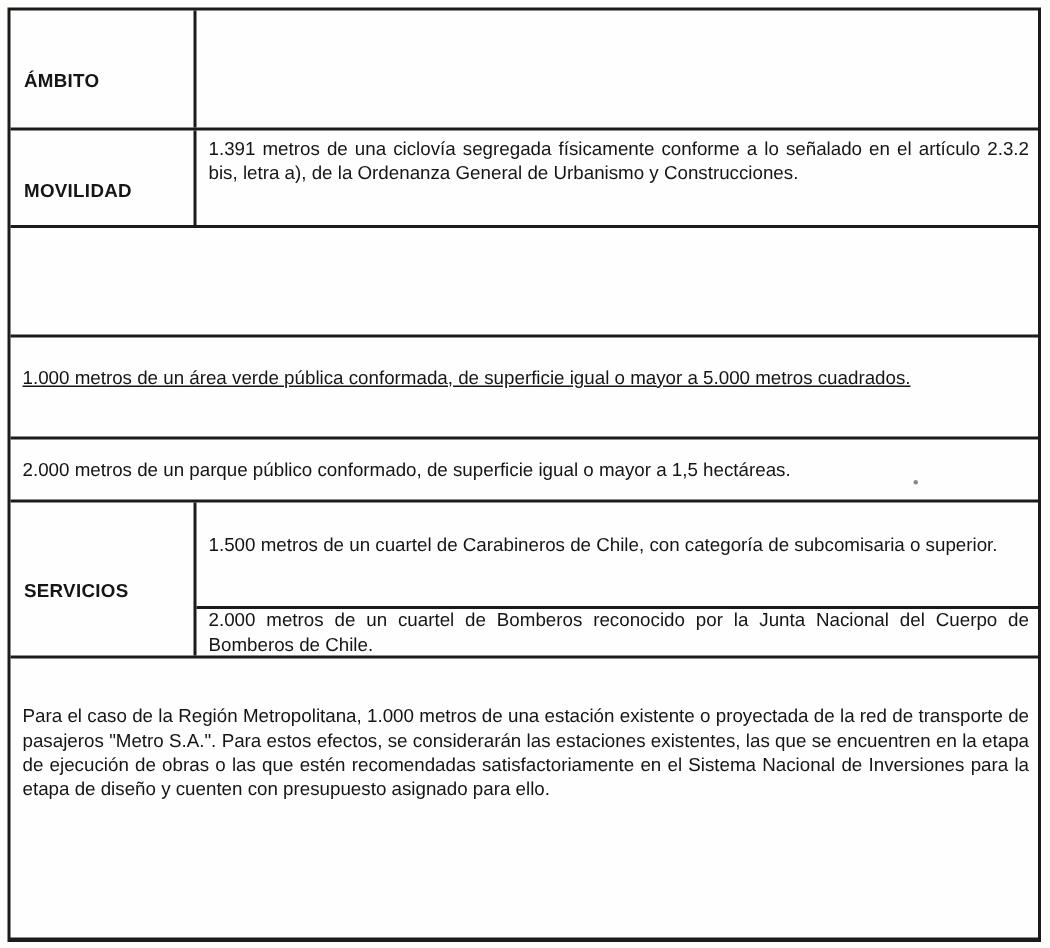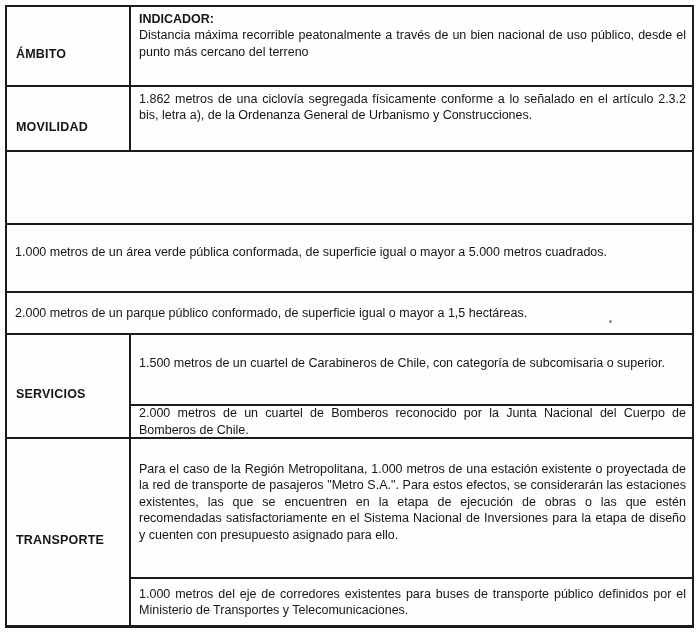--- a/index.html
+++ b/index.html
@@ -71,21 +71,21 @@
     flex-direction: column;
     justify-content: center;
     padding: 4px 6px 4px 8px;
     min-height: 0;
   }
   .ind-cell.sub2 {
     border-top: 2px solid #1b1b1b;
     flex: 1 1 auto;
     margin-top: 12px;
   }
-  .g4 .sub1 { flex: 0 0 54px; }
+  .g4 .sub1 { flex: 0 0 54px; text-decoration: underline; }
   .g5 .sub1 { flex: 0 0 57px; justify-content: center; }
   .g6 .sub1 { flex: 0 0 126px; }
   .ind-title {
     font-size: 12.5px;
     line-height: 16.4px;
     font-weight: bold;
   }
   .ind-text {
     font-size: 12.5px;
     line-height: 16.4px;
@@ -104,35 +104,29 @@
 </head>
 <body>
 
 <div class="page">
   <div class="tbl">
 
     <div class="group g1">
       <div class="label-cell">
         <span class="label-text">ÁMBITO</span>
       </div>
-      <div class="ind-col">
-        <div class="ind-cell">
-          <div class="ind-title">INDICADOR:</div>
-          <div class="ind-text">Distancia máxima recorrible peatonalmente a través de un bien nacional de uso público, desde el punto más cercano del terreno</div>
-        </div>
-      </div>
     </div>
 
     <div class="group g2">
       <div class="label-cell">
         <span class="label-text">MOVILIDAD</span>
       </div>
       <div class="ind-col">
         <div class="ind-cell">
-          <div class="ind-text">1.862 metros de una ciclovía segregada físicamente conforme a lo señalado en el artículo 2.3.2 bis, letra a), de la Ordenanza General de Urbanismo y Construcciones.</div>
+          <div class="ind-text">1.391 metros de una ciclovía segregada físicamente conforme a lo señalado en el artículo 2.3.2 bis, letra a), de la Ordenanza General de Urbanismo y Construcciones.</div>
         </div>
       </div>
     </div>
 
     <div class="group g3">
     </div>
 
     <div class="group g4">
       <div class="ind-col">
         <div class="ind-cell sub1">
@@ -152,28 +146,22 @@
         <div class="ind-cell sub1">
           <div class="ind-text">1.500 metros de un cuartel de Carabineros de Chile, con categoría de subcomisaria o superior.</div>
         </div>
         <div class="ind-cell sub2">
           <div class="ind-text">2.000 metros de un cuartel de Bomberos reconocido por la Junta Nacional del Cuerpo de Bomberos de Chile.</div>
         </div>
       </div>
     </div>
 
     <div class="group g6">
-      <div class="label-cell">
-        <span class="label-text">TRANSPORTE</span>
-      </div>
       <div class="ind-col">
         <div class="ind-cell sub1">
           <div class="ind-text">Para el caso de la Región Metropolitana, 1.000 metros de una estación existente o proyectada de la red de transporte de pasajeros "Metro S.A.". Para estos efectos, se considerarán las estaciones existentes, las que se encuentren en la etapa de ejecución de obras o las que estén recomendadas satisfactoriamente en el Sistema Nacional de Inversiones para la etapa de diseño y cuenten con presupuesto asignado para ello.</div>
-        </div>
-        <div class="ind-cell sub2">
-          <div class="ind-text">1.000 metros del eje de corredores existentes para buses de transporte público definidos por el Ministerio de Transportes y Telecomunicaciones.</div>
         </div>
       </div>
     </div>
 
   </div>
   <div class="scan-dot"></div>
 </div>
 
 </body></html>

